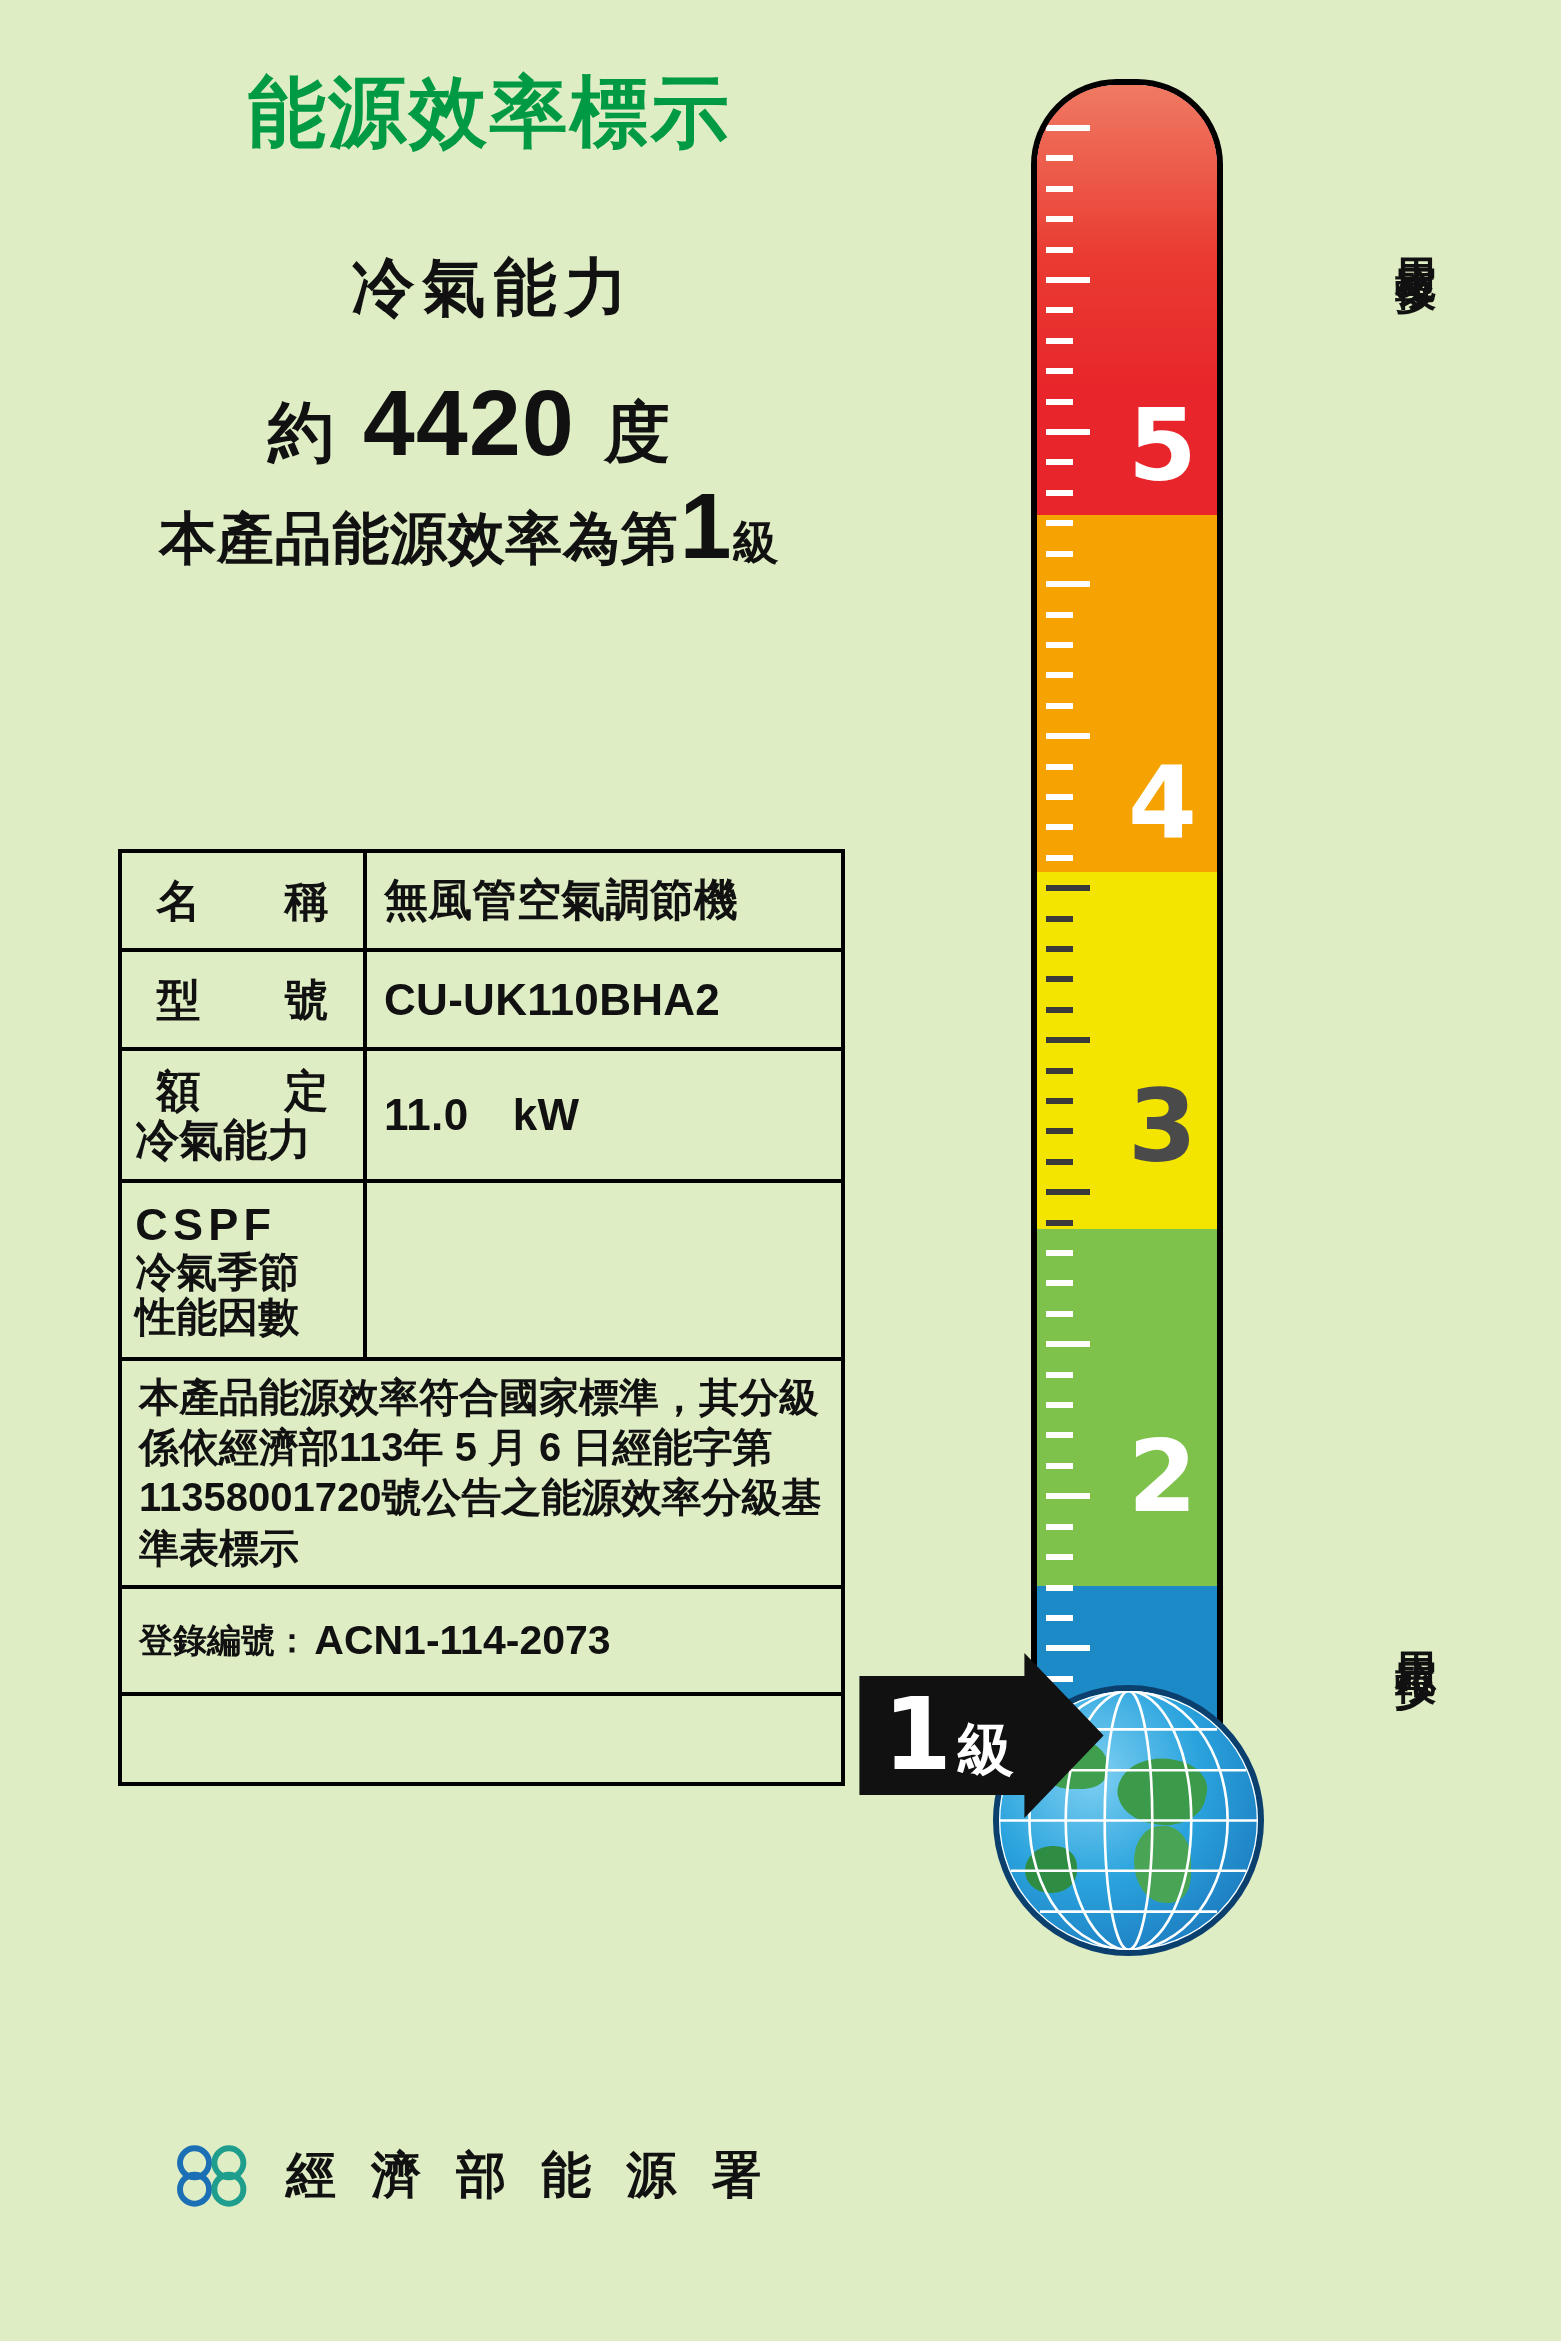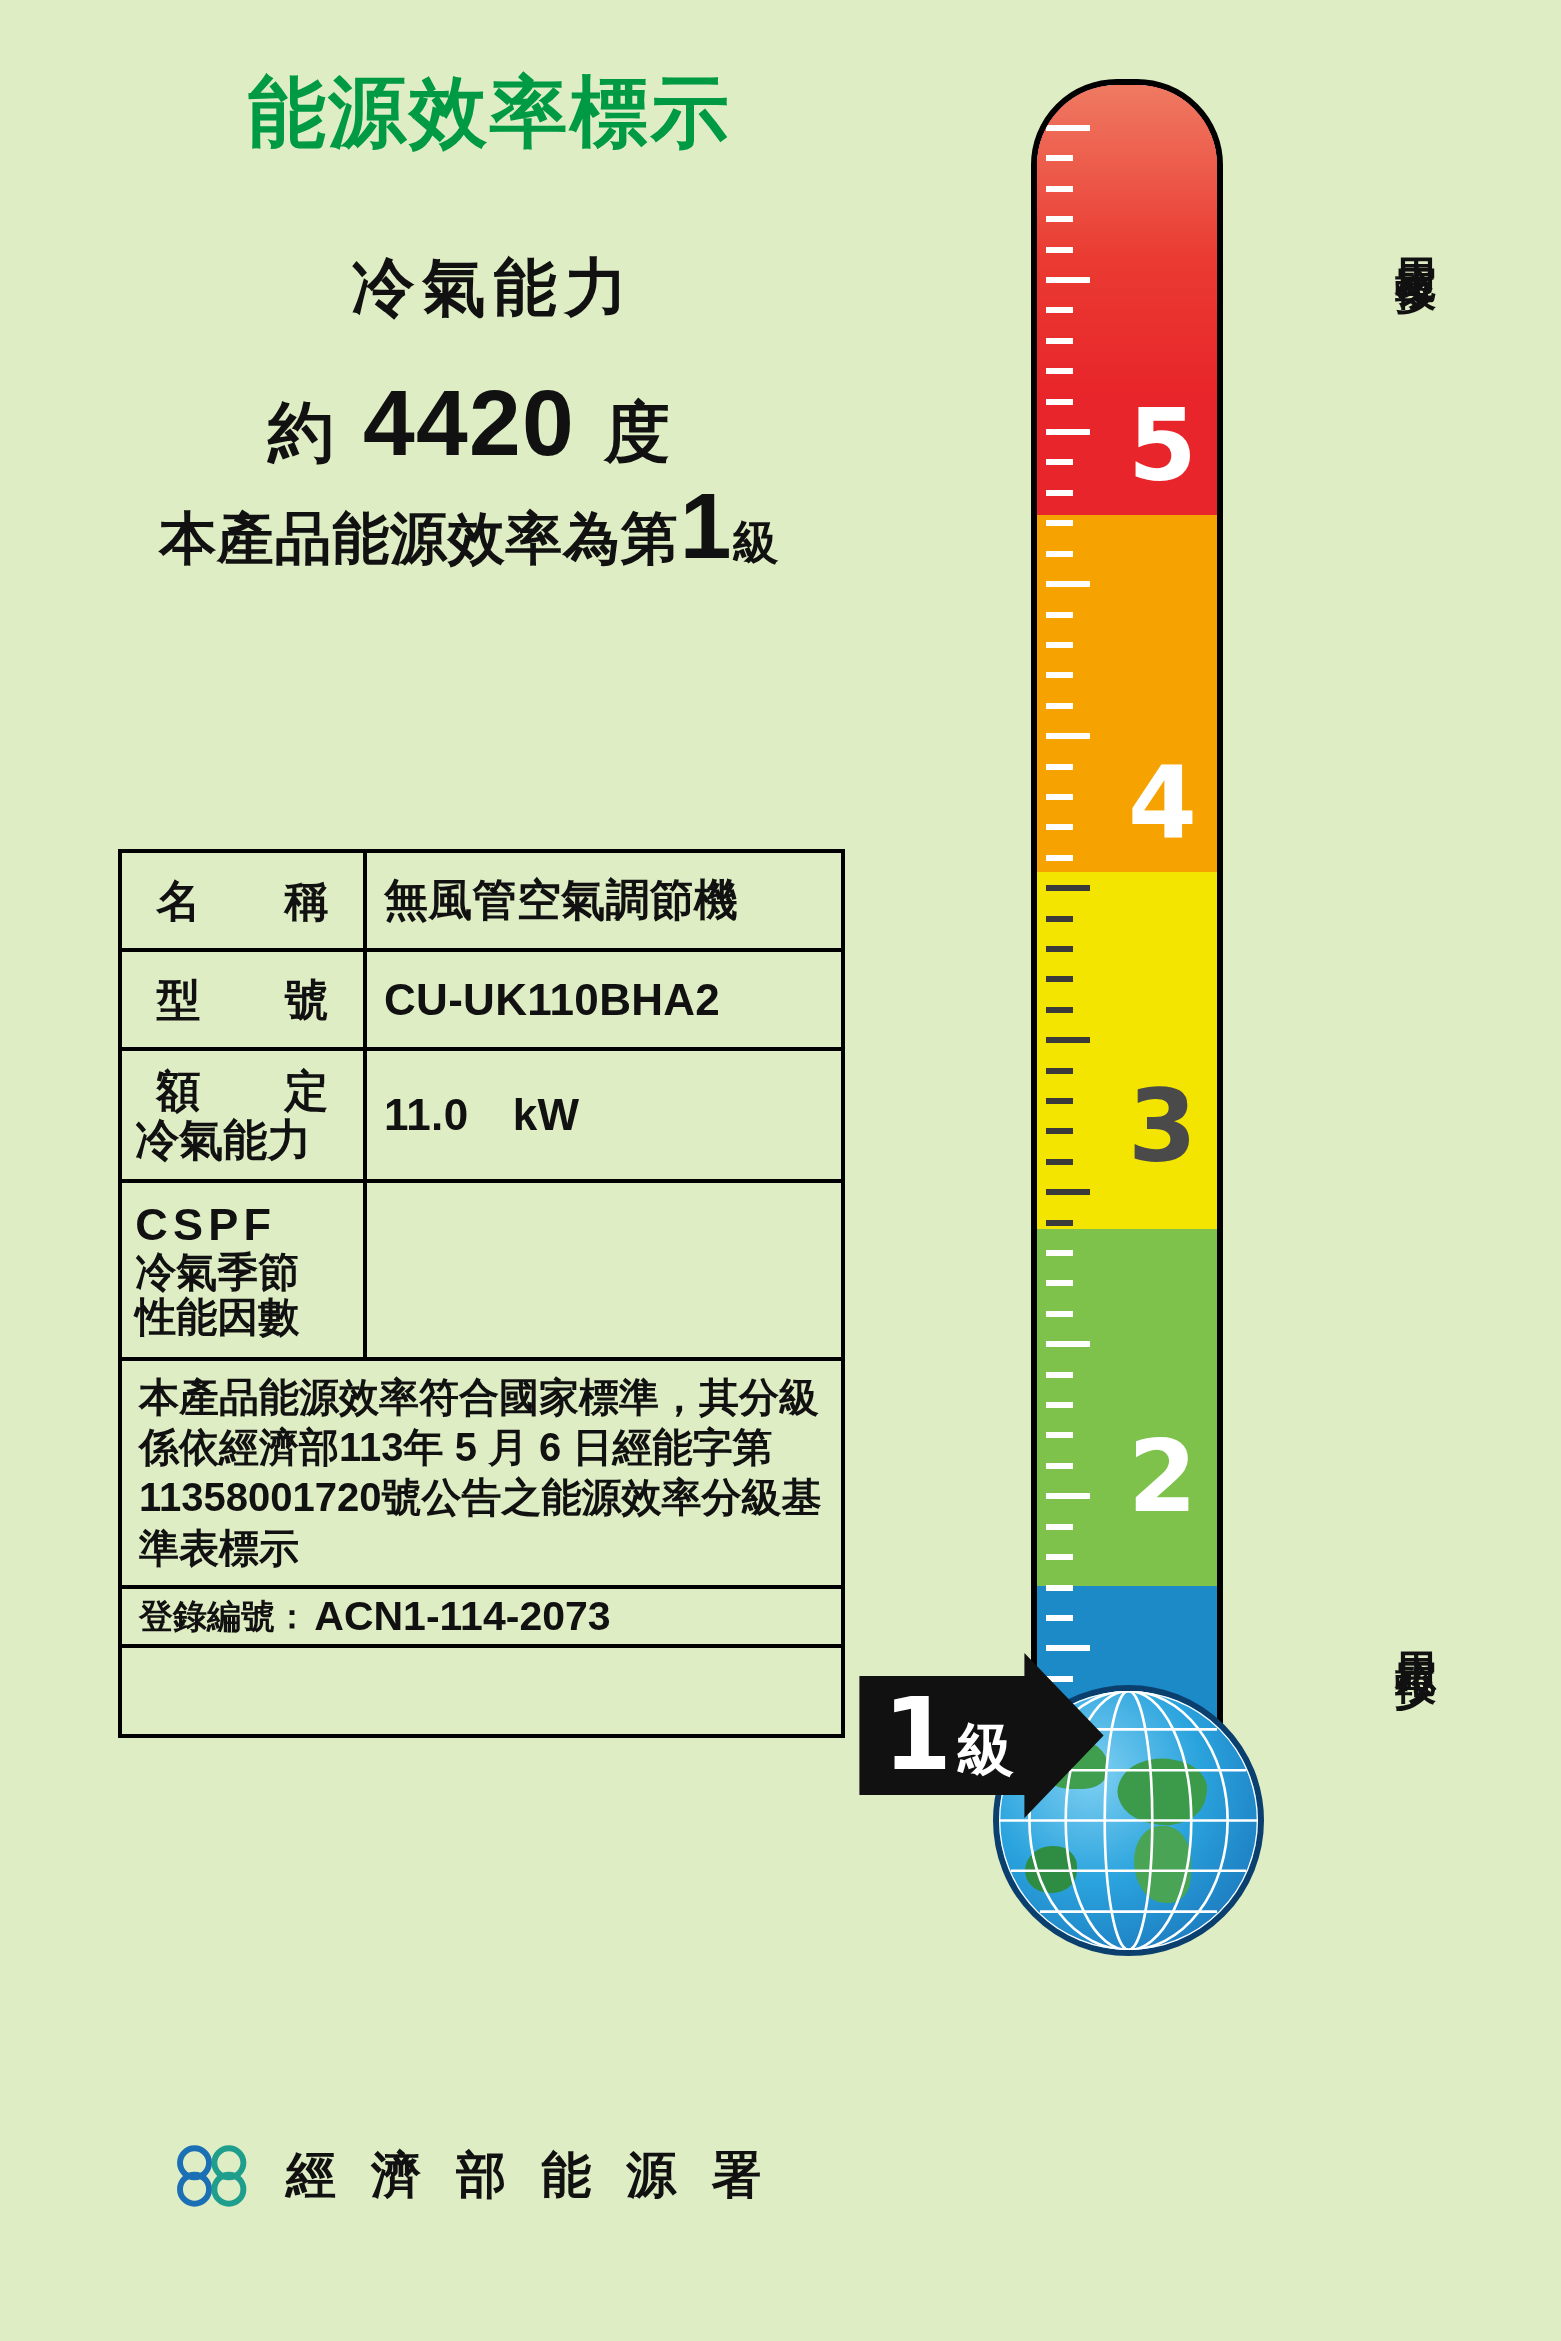--- a/index.html
+++ b/index.html
@@ -185,21 +185,21 @@
   .note-cell {
     padding: 10.6px 17px 12px 17px;
     font-size: 40px;
     line-height: 1.26;
     font-weight: bold;
     color: #111;
     border-bottom: 4.6px solid #000;
     letter-spacing: 0px;
   }
   .reg-cell {
-    padding: 4px 17px;
+    padding: 28px 17px;
     font-size: 37px;
     font-weight: bold;
     color: #111;
     border-bottom: 4.6px solid #000;
     display: flex;
     align-items: center;
   }
   .reg-label { font-size: 34px; }
   .reg-value { font-size: 41px; margin-left: 5.3px; }
   .blank-cell { height: 86px; }

